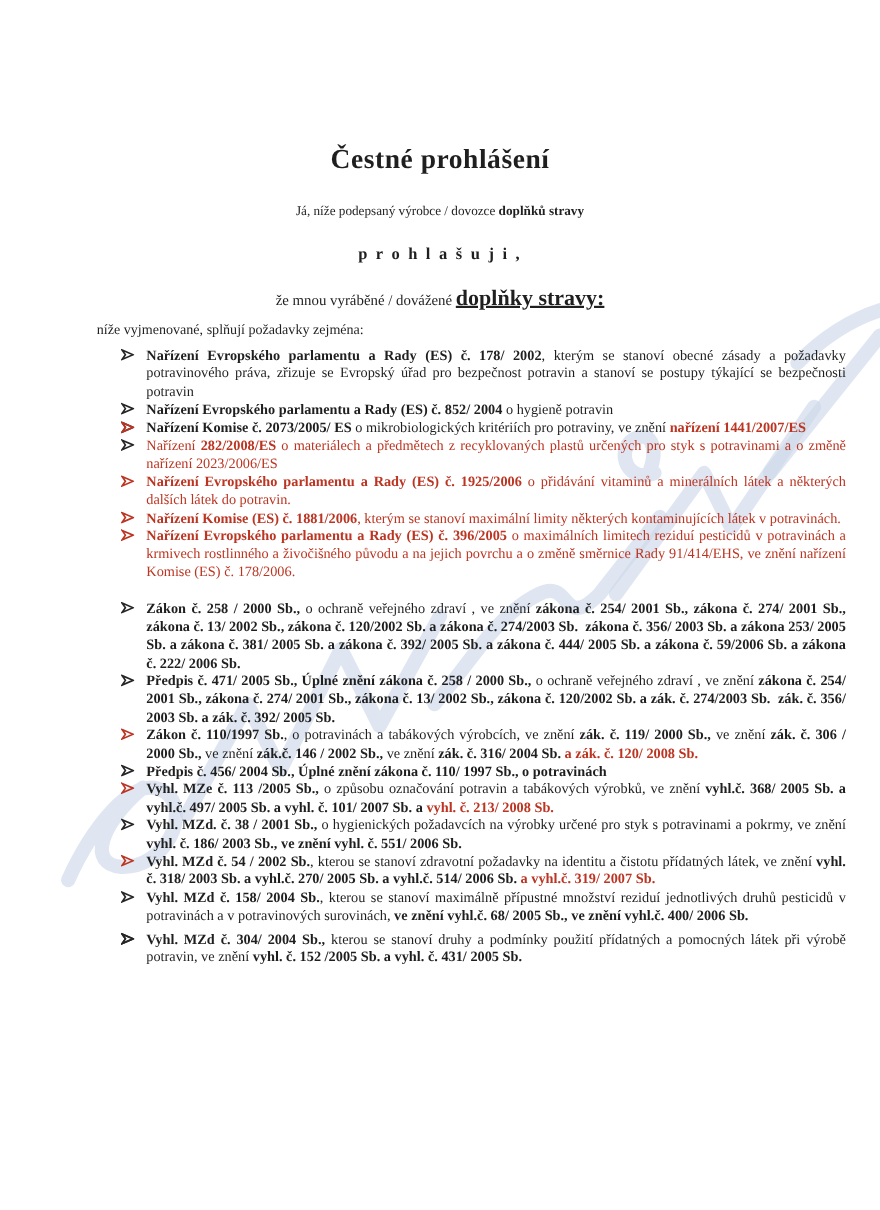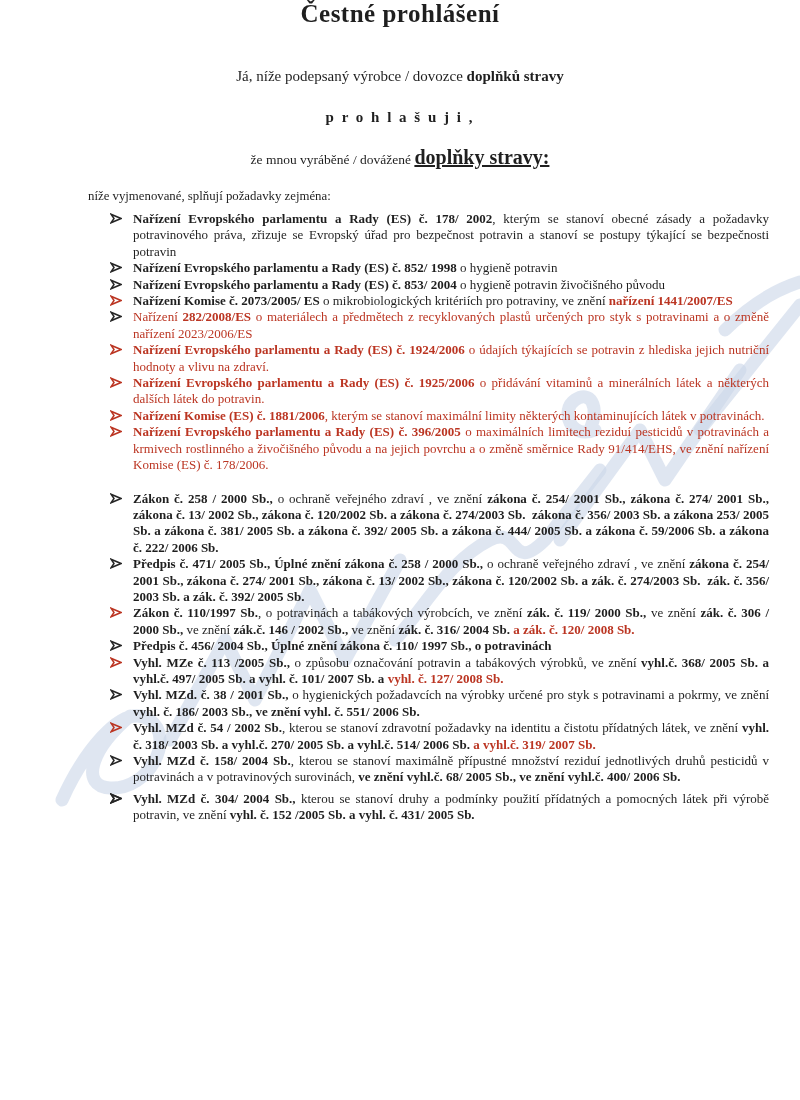--- a/index.html
+++ b/index.html
@@ -11,28 +11,29 @@
     font-family:"Liberation Serif", serif;
     color:#1f1f1f;
   }
   .watermark{
     position:absolute;left:0;top:0;width:800px;height:1100px;
     z-index:0;pointer-events:none;
   }
   .content{position:relative;z-index:1;}
   .title{
     text-align:center;
+    margin-top:132px;
     font-size:25px;
     font-weight:bold;
     letter-spacing:0.5px;
   }
   .line1{
     text-align:center;
-    margin-top:40px;
-    font-size:15px;
+    margin-top:24px;
+    font-size:12px;
   }
   .line1 .b{font-weight:bold;}
   .declaration{
     text-align:center;
     margin-top:24px;
     font-size:15px;
     font-weight:bold;
     letter-spacing:2px;
     font-family:Liberation Serif, serif;
   }
@@ -40,21 +41,21 @@
     text-align:center;
     margin-top:20px;
     font-size:13.5px;
   }
   .line2 .big{
     font-weight:bold;
     font-size:20px;
     text-decoration:underline;
   }
   .lead{
-    margin:20px 73px 0 88px;
+    margin:10px 73px 0 88px;
     font-size:12.8px;
   }
   .list{
     margin:7px 31px 0 88px;
     font-size:13px;
     line-height:16.4px;
   }
   .bullet{
     position:relative;
     padding-left:45px;
@@ -104,41 +105,36 @@
     <div class="list" id="list">
         <div class="bullet"><span class="marker">
             <svg width="12" height="11" viewBox="0 0 12 11">
               <path d="M1 1.2 L11 5.5 L1 9.8 L4 5.5 Z" fill="none" stroke="currentColor" stroke-width="1.5"></path>
             </svg>
           </span><span><span class="bold">Nařízení Evropského parlamentu a Rady (ES) č. 178/ 2002</span><span>, kterým se stanoví obecné zásady a požadavky potravinového práva, zřizuje se Evropský úřad pro bezpečnost potravin a stanoví se postupy týkající se bezpečnosti potravin</span></span></div>
         <div class="bullet"><span class="marker">
             <svg width="12" height="11" viewBox="0 0 12 11">
               <path d="M1 1.2 L11 5.5 L1 9.8 L4 5.5 Z" fill="none" stroke="currentColor" stroke-width="1.5"></path>
             </svg>
-          </span><span><span class="bold">Nařízení Evropského parlamentu a Rady (ES) č. 852/ 1998</span><span> o hygieně potravin</span></span></div>
-        <div class="bullet"><span class="marker">
-            <svg width="12" height="11" viewBox="0 0 12 11">
-              <path d="M1 1.2 L11 5.5 L1 9.8 L4 5.5 Z" fill="none" stroke="currentColor" stroke-width="1.5"></path>
-            </svg>
-          </span><span><span class="bold">Nařízení Evropského parlamentu a Rady (ES) č. 853/ 2004</span><span> o hygieně potravin živočišného původu</span></span></div>
+          </span><span><span class="bold">Nařízení Evropského parlamentu a Rady (ES) č. 852/ 2004</span><span> o hygieně potravin</span></span></div>
+        <div class="bullet"><span class="marker">
+            <svg width="12" height="11" viewBox="0 0 12 11">
+              <path d="M1 1.2 L11 5.5 L1 9.8 L4 5.5 Z" fill="none" stroke="currentColor" stroke-width="1.5"></path>
+            </svg>
+          </span></div>
         <div class="bullet"><span class="marker red">
             <svg width="12" height="11" viewBox="0 0 12 11">
               <path d="M1 1.2 L11 5.5 L1 9.8 L4 5.5 Z" fill="none" stroke="currentColor" stroke-width="1.5"></path>
             </svg>
           </span><span><span class="bold">Nařízení Komise č. 2073/2005/ ES</span><span> o mikrobiologických kritériích pro potraviny, ve znění </span><span class="bold red">nařízení 1441/2007/ES</span></span></div>
         <div class="bullet"><span class="marker">
             <svg width="12" height="11" viewBox="0 0 12 11">
               <path d="M1 1.2 L11 5.5 L1 9.8 L4 5.5 Z" fill="none" stroke="currentColor" stroke-width="1.5"></path>
             </svg>
           </span><span><span class="red">Nařízení </span><span class="bold red">282/2008/ES</span><span class="red"> o materiálech a předmětech z recyklovaných plastů určených pro styk s potravinami a o změně nařízení 2023/2006/ES</span></span></div>
-        <div class="bullet"><span class="marker red">
-            <svg width="12" height="11" viewBox="0 0 12 11">
-              <path d="M1 1.2 L11 5.5 L1 9.8 L4 5.5 Z" fill="none" stroke="currentColor" stroke-width="1.5"></path>
-            </svg>
-          </span><span><span class="bold red">Nařízení Evropského parlamentu a Rady (ES) č. 1924/2006</span><span class="red"> o údajích týkajících se potravin z hlediska jejich nutriční hodnoty a vlivu na zdraví.</span></span></div>
         <div class="bullet"><span class="marker red">
             <svg width="12" height="11" viewBox="0 0 12 11">
               <path d="M1 1.2 L11 5.5 L1 9.8 L4 5.5 Z" fill="none" stroke="currentColor" stroke-width="1.5"></path>
             </svg>
           </span><span><span class="bold red">Nařízení Evropského parlamentu a Rady (ES) č. 1925/2006</span><span class="red"> o přidávání vitaminů a minerálních látek a některých dalších látek do potravin.</span></span></div>
         <div class="bullet"><span class="marker red">
             <svg width="12" height="11" viewBox="0 0 12 11">
               <path d="M1 1.2 L11 5.5 L1 9.8 L4 5.5 Z" fill="none" stroke="currentColor" stroke-width="1.5"></path>
             </svg>
           </span><span><span class="bold red">Nařízení Komise (ES) č. 1881/2006</span><span class="red">, kterým se stanoví maximální limity některých kontaminujících látek v potravinách.</span></span></div>
@@ -164,21 +160,21 @@
           </span><span><span class="bold">Zákon č. 110/1997 Sb.</span><span>, o potravinách a tabákových výrobcích, ve znění </span><span class="bold">zák. č. 119/ 2000 Sb.,</span><span> ve znění </span><span class="bold">zák. č. 306 / 2000 Sb.,</span><span> ve znění </span><span class="bold">zák.č. 146 / 2002 Sb.,</span><span> ve znění </span><span class="bold">zák. č. 316/ 2004 Sb.</span><span class="bold red"> a zák. č. 120/ 2008 Sb.</span></span></div>
         <div class="bullet"><span class="marker">
             <svg width="12" height="11" viewBox="0 0 12 11">
               <path d="M1 1.2 L11 5.5 L1 9.8 L4 5.5 Z" fill="none" stroke="currentColor" stroke-width="1.5"></path>
             </svg>
           </span><span><span class="bold">Předpis č. 456/ 2004 Sb., Úplné znění zákona č. 110/ 1997 Sb., o potravinách</span></span></div>
         <div class="bullet"><span class="marker red">
             <svg width="12" height="11" viewBox="0 0 12 11">
               <path d="M1 1.2 L11 5.5 L1 9.8 L4 5.5 Z" fill="none" stroke="currentColor" stroke-width="1.5"></path>
             </svg>
-          </span><span><span class="bold">Vyhl. MZe č. 113 /2005 Sb.,</span><span> o způsobu označování potravin a tabákových výrobků, ve znění </span><span class="bold">vyhl.č. 368/ 2005 Sb. a vyhl.č. 497/ 2005 Sb. a vyhl. č. 101/ 2007 Sb. a </span><span class="bold red">vyhl. č. 127/ 2008 Sb.</span></span></div>
+          </span><span><span class="bold">Vyhl. MZe č. 113 /2005 Sb.,</span><span> o způsobu označování potravin a tabákových výrobků, ve znění </span><span class="bold">vyhl.č. 368/ 2005 Sb. a vyhl.č. 497/ 2005 Sb. a vyhl. č. 101/ 2007 Sb. a </span><span class="bold red">vyhl. č. 213/ 2008 Sb.</span></span></div>
         <div class="bullet"><span class="marker">
             <svg width="12" height="11" viewBox="0 0 12 11">
               <path d="M1 1.2 L11 5.5 L1 9.8 L4 5.5 Z" fill="none" stroke="currentColor" stroke-width="1.5"></path>
             </svg>
           </span><span><span class="bold">Vyhl. MZd. č. 38 / 2001 Sb.,</span><span> o hygienických požadavcích na výrobky určené pro styk s potravinami a pokrmy, ve znění </span><span class="bold">vyhl. č. 186/ 2003 Sb., ve znění vyhl. č. 551/ 2006 Sb.</span></span></div>
         <div class="bullet"><span class="marker red">
             <svg width="12" height="11" viewBox="0 0 12 11">
               <path d="M1 1.2 L11 5.5 L1 9.8 L4 5.5 Z" fill="none" stroke="currentColor" stroke-width="1.5"></path>
             </svg>
           </span><span><span class="bold">Vyhl. MZd č. 54 / 2002 Sb.</span><span>, kterou se stanoví zdravotní požadavky na identitu a čistotu přídatných látek, ve znění </span><span class="bold">vyhl. č. 318/ 2003 Sb. a vyhl.č. 270/ 2005 Sb. a vyhl.č. 514/ 2006 Sb.</span><span class="bold red"> a vyhl.č. 319/ 2007 Sb.</span></span></div>

